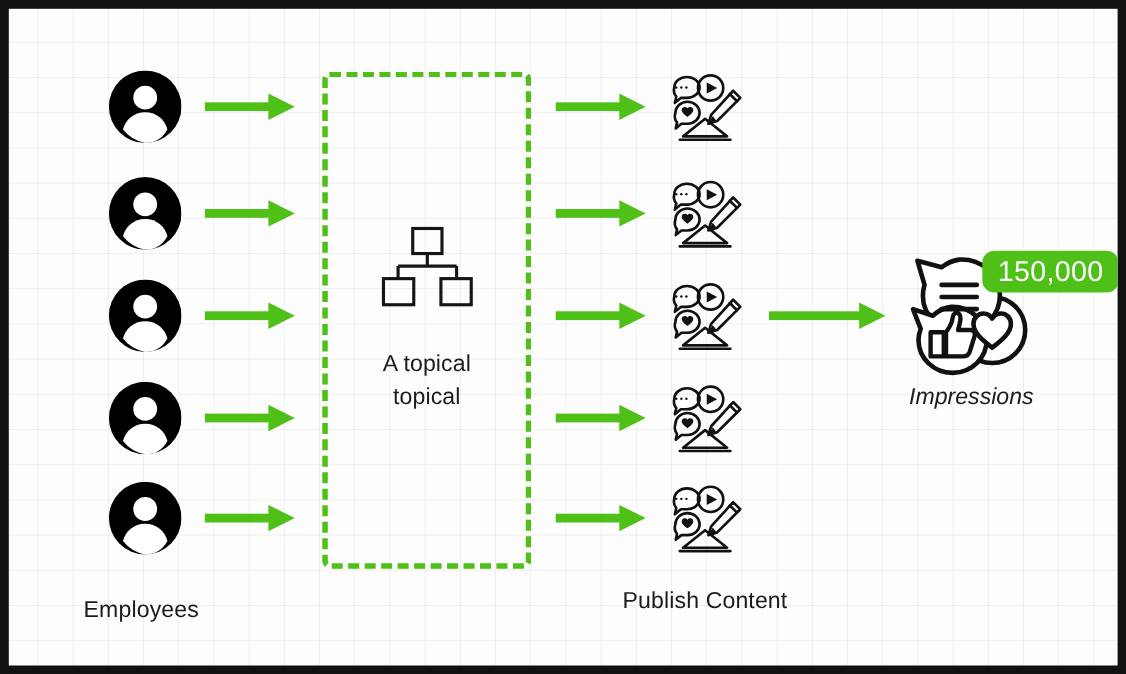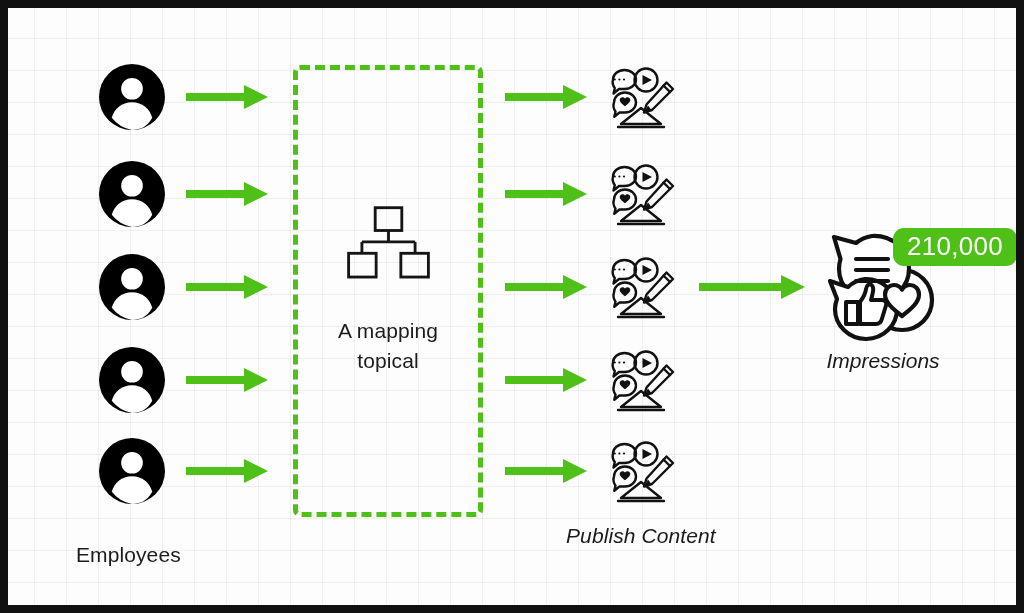--- a/index.html
+++ b/index.html
@@ -86,21 +86,21 @@
   }
 
   
   .caption{
     position:absolute;
     font-size:21px;
     color:#1b1b1b;
     letter-spacing:.1px;
   }
   #cap-employees{left:68px;top:535px;}
-  #cap-publish{left:558px;top:516px;font-style:italic;}
+  #cap-publish{left:558px;top:527px;}
 </style>
 </head>
 <body>
 
 <div id="canvas">
 
   <div class="abs" style="left:91px;top:56px;">
     <svg class="person" viewBox="0 0 64 64">
       <circle cx="32" cy="32" r="32" fill="#000"></circle>
       <circle cx="32" cy="24" r="10.5" fill="#fff"></circle>
@@ -173,21 +173,21 @@
     <rect x="36" y="6" width="28" height="24" fill="none" stroke="#151515" stroke-width="3"></rect>
     <line x1="50" y1="30" x2="50" y2="42" stroke="#151515" stroke-width="3"></line>
     <line x1="22" y1="42" x2="78" y2="42" stroke="#151515" stroke-width="3"></line>
     <line x1="22" y1="42" x2="22" y2="54" stroke="#151515" stroke-width="3"></line>
     <line x1="78" y1="42" x2="78" y2="54" stroke="#151515" stroke-width="3"></line>
     <rect x="8" y="54" width="29" height="25" fill="none" stroke="#151515" stroke-width="3"></rect>
     <rect x="63" y="54" width="29" height="25" fill="none" stroke="#151515" stroke-width="3"></rect>
   </svg>
 
   <div class="map-label">
-    <div>A mapping</div>
+    <div>A topical</div>
     <div>topical</div>
   </div>
 
   <div class="abs" style="left:497px;top:76px;">
     <svg class="arrow" width="84" height="26" viewBox="0 0 84 26">
       <rect x="0" y="9" width="62" height="8" fill="#4FC018"></rect>
       <path d="M58 1 L82 13 L58 25 Z" fill="#4FC018"></path>
     </svg>
   </div>
   <div class="abs" style="left:497px;top:173px;">
@@ -335,20 +335,20 @@
     </g>
 
     <path d="M78 84c-9-7-17-13.5-17-21.5 0-6 4.5-9.5 9-9.5 3.5 0 6.4 2 8 4.6 1.6-2.6 4.5-4.6 8-4.6 4.5 0 9 3.5 9 9.5 0 8-8 14.5-17 21.5z" fill="#fff" stroke="#111" stroke-width="4.2" stroke-linejoin="round"></path>
 
     <g fill="#fff" stroke="#111" stroke-width="4" stroke-linejoin="round">
       <rect x="22" y="70" width="12" height="22"></rect>
       <path d="M36 70c3-4 5.5-8 6-13 .4-4 3.5-5.5 5.5-4 2 1.5 2 5 1 9l-1.5 6H58c3 0 5 2.5 4 5.5l-4 13c-.7 3-2.5 5.5-6 5.5H36z"></path>
     </g>
   </svg>
 
-  <div class="badge">210,000</div>
+  <div class="badge">150,000</div>
 
   <div class="impr-label">Impressions</div>
 
   <div class="caption" id="cap-employees">Employees</div>
   <div class="caption" id="cap-publish">Publish Content</div>
 
 </div>
 
 </body></html>

